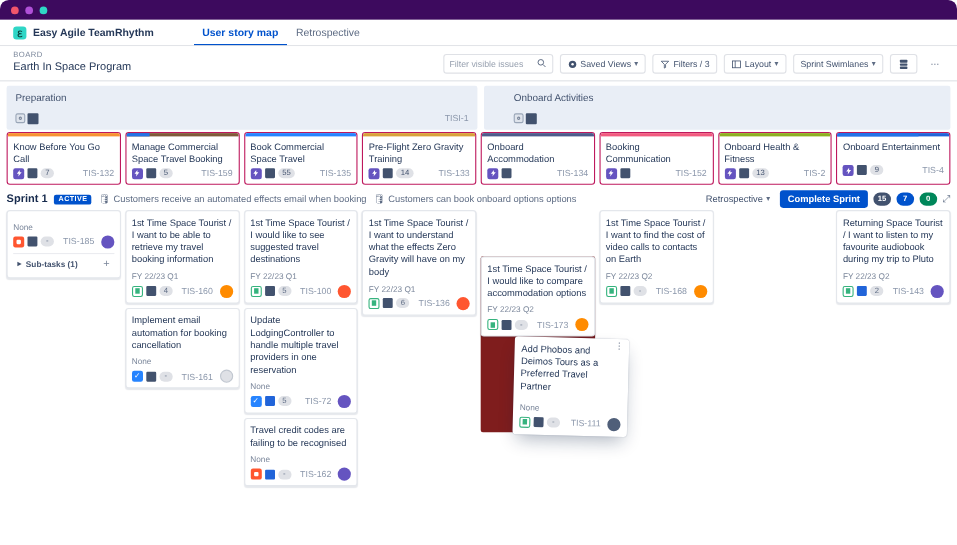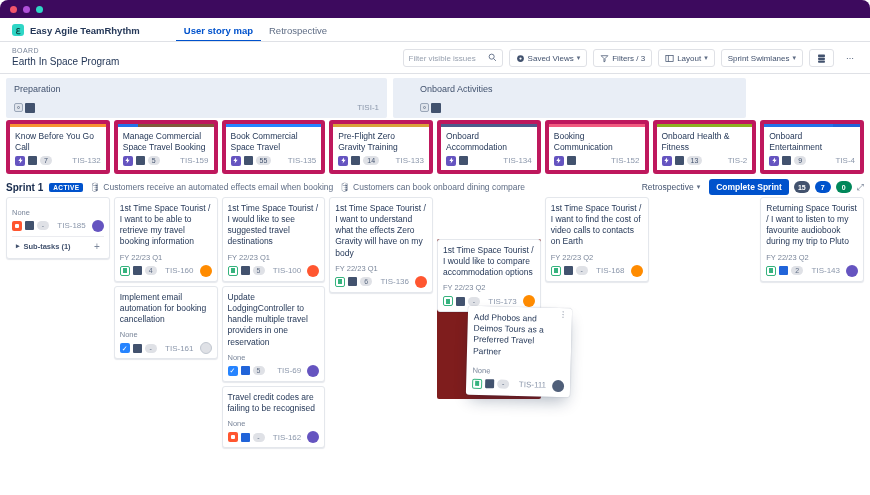--- a/index.html
+++ b/index.html
@@ -45,34 +45,34 @@
     display:flex;align-items:center;gap:3px;padding:0 6px;font-size:8px;color:#42526e;white-space:nowrap;
   }
   .tbtn.plain{border:none;}
   .tbtn svg{display:block;}
   .caret{font-size:7px;color:#5e6c84;}
   .boardbar:after{content:"";position:absolute;left:0;right:0;bottom:0;height:1px;background:#dfe1e6;}
 
   
   .epicband { display:flex; gap:6px; padding:4px 6px 0 6px; background:#fff; }
   .epicgroup { background:#e9eef6; border-radius:2px; padding:6px 8px 5px 8px; position:relative; }
-  .epicgroup.g1 { width:381px; }
-  .epicgroup.g2 { width:353px;padding-left:27px; }
+  .epicgroup.g1 { width:428px; }
+  .epicgroup.g2 { width:424px;padding-left:27px; }
   .epicgroup .gtitle { font-size:9px; color:#42526e; margin-bottom:9px; }
   .grow { display:flex; align-items:flex-start; }
   .gicon { width:9px;height:9px;border:1px solid #9aa6b8;border-radius:2px;background:#dfe4ec;
            display:flex;align-items:center;justify-content:center; }
   .gicon i{width:3px;height:3px;border:1px solid #7a869a;border-radius:50%;display:block;}
   .gsq { width:10px;height:10px;background:#42526e;border-radius:1px;margin-left:2px; }
   .gkey { margin-left:auto; font-size:8px; color:#8b97ab; }
 
   
   .epicrow { display:flex; padding:2px 6px 4px 6px; gap:4px; background:#fff; }
   .epiccard {
-    width:128px; background:#fff; border:4px solid #be185d; border-radius:3px;
+    width:128px; background:#fff; border:1px solid #be185d; border-radius:3px;
     padding:0 0 4px 0; position:relative; overflow:hidden;
   }
   .ebar { height:3px; width:100%; position:relative; }
   .ebar .fill { position:absolute; left:0; top:0; bottom:0; background:#2373e8; }
   .etitle { font-size:8.5px; line-height:1.28; color:#253858; padding:4px 5px 0 5px; min-height:23px;}
   .emeta { display:flex; align-items:flex-start; padding:3px 5px 0 5px; gap:3px; }
   .eicon { width:10px;height:10px;border-radius:2px;background:#6554c0;display:flex;align-items:center;justify-content:center;}
   .eicon svg{display:block;}
   .epri { width:9px;height:9px;background:#42526e;border-radius:1px; }
   .epts { background:#dfe1e6;color:#42526e;border-radius:7px;font-size:7px;padding:0 4px;height:9px;line-height:9px;min-width:12px;text-align:center;}
@@ -365,21 +365,21 @@
 
   <div class="sprintbar">
     <span class="sname">Sprint 1</span>
     <span class="sactive">ACTIVE</span>
     <span class="goal">
       <span>🛢</span>
       <span>Customers receive an automated effects email when booking</span>
     </span>
     <span class="goal">
       <span>🛢</span>
-      <span>Customers can book onboard dining compare</span>
+      <span>Customers can book onboard options options</span>
     </span>
     <span class="sright">
       <span class="retro">
         <span>Retrospective</span>
         <span class="caret">▾</span>
       </span>
       <span class="cbtn">Complete Sprint</span>
       <span class="pill grey">15</span>
       <span class="pill blue">7</span>
       <span class="pill green">0</span>
@@ -447,21 +447,21 @@
             <span class="av red"></span>
           </div>
         </div>
         <div class="card">
           <div class="ctitle">Update LodgingController to handle multiple travel providers in one reservation</div>
           <div class="cfy">None</div>
           <div class="cmeta">
             <span class="tico task">✓</span>
             <span class="cpri blue"></span>
             <span class="cpts">5</span>
-            <span class="ckey">TIS-69</span>
+            <span class="ckey">TIS-72</span>
             <span class="av purple"></span>
           </div>
         </div>
         <div class="card">
           <div class="ctitle">Travel credit codes are failing to be recognised</div>
           <div class="cfy">None</div>
           <div class="cmeta">
             <span class="tico bug">
               <i></i>
             </span>

